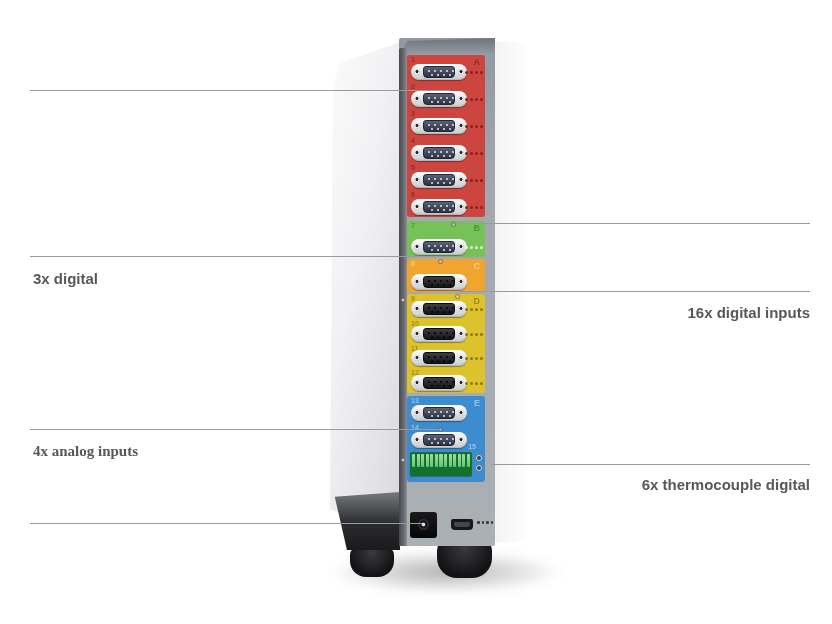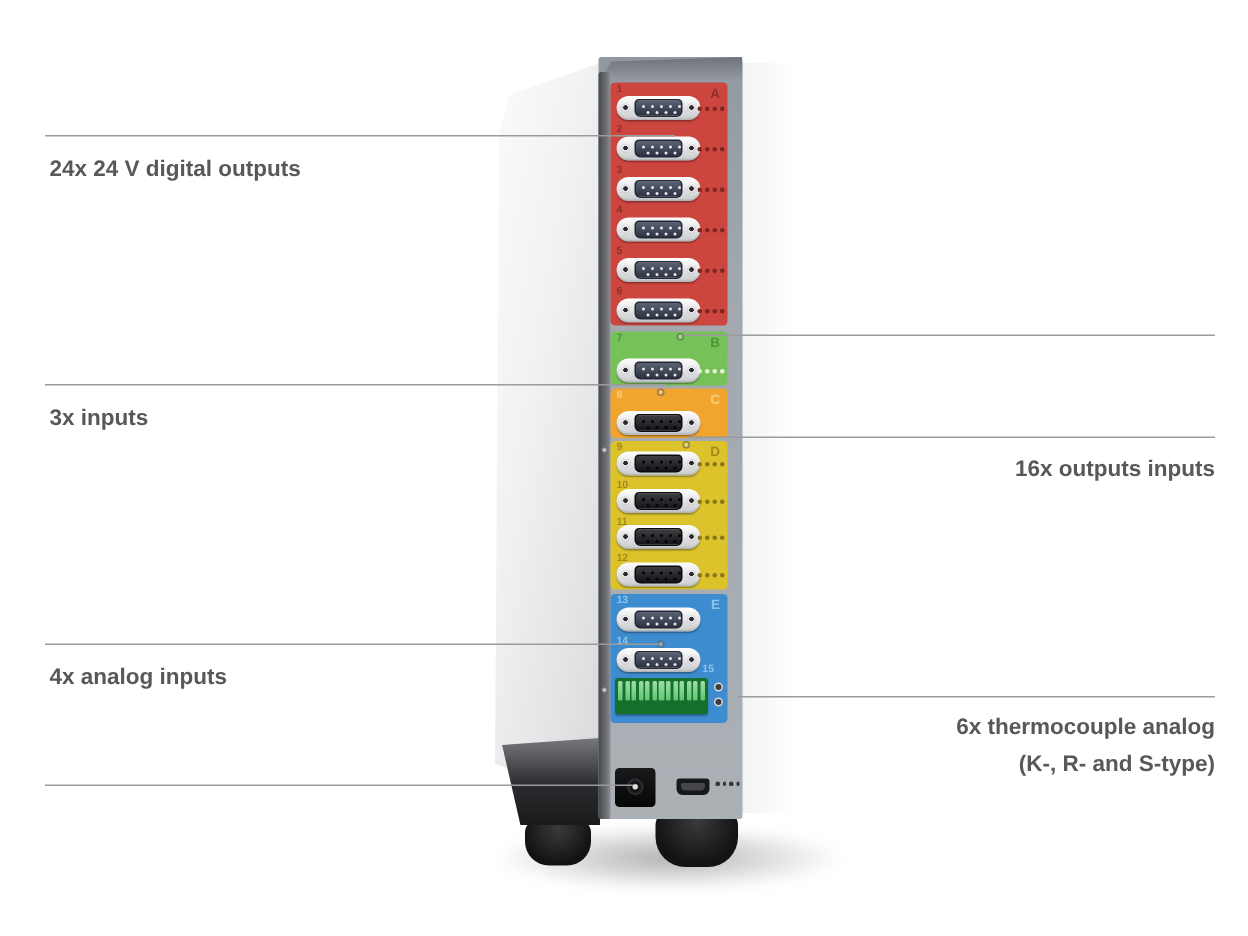--- a/index.html
+++ b/index.html
@@ -8,21 +8,21 @@
 
   
   .co-line{position:absolute;height:1px;background:var(--line,#9b9b9b);z-index:9;}
   .co-label{position:absolute;color:var(--text,#58585a);font-weight:700;font-size:15px;
             line-height:25px;z-index:9;white-space:nowrap;}
   .co-label.right{text-align:right;}
   .xbold{font-weight:900;letter-spacing:.2px;}
 
   #line-l1{left:30px;top:90px;width:420px;}   #lab-l1{left:33px;top:100px;}
   #line-l2{left:30px;top:256px;width:414px;}  #lab-l2{left:33px;top:266px;}
-  #line-l3{left:30px;top:429px;width:412px;}  #lab-l3{left:33px;top:439px;}
+  #line-l3{left:30px;top:429px;width:412px;}  #lab-l3{left:33px;top:439px;font-family:Liberation Serif, serif;}
   #line-l4{left:30px;top:523px;width:392px;}  #lab-l4{left:33px;top:533px;}
 
   #line-r1{left:456px;top:223px;width:354px;} #lab-r1{right:22px;top:231px;}
   #line-r2{left:459px;top:291px;width:351px;} #lab-r2{right:22px;top:300px;}
   #line-r3{left:492px;top:464px;width:318px;} #lab-r3{right:22px;top:472px;}
 
   
   .bg-shade{position:absolute;left:490px;top:42px;width:40px;height:500px;z-index:1;
             background:linear-gradient(90deg,#f1f1f2,rgba(255,255,255,0));}
 
@@ -518,31 +518,27 @@
   </div>
 
   <div class="co-line" id="line-l1"></div>
   <div class="co-line" id="line-l2"></div>
   <div class="co-line" id="line-l3"></div>
   <div class="co-line" id="line-l4"></div>
   <div class="co-line" id="line-r1"></div>
   <div class="co-line" id="line-r2"></div>
   <div class="co-line" id="line-r3"></div>
 
-  <div class="co-label" id="lab-l1">
-    <div>24x 24 V digital outputs</div>
-  </div>
   <div class="co-label" id="lab-l2">
-    <div>3x inputs</div>
+    <div>3x digital</div>
   </div>
   <div class="co-label" id="lab-l3">
     <div>4x analog inputs</div>
   </div>
 
   <div class="co-label right" id="lab-r2">
-    <div>16x outputs inputs</div>
+    <div>16x digital inputs</div>
   </div>
   <div class="co-label right" id="lab-r3">
-    <div>6x thermocouple analog</div>
-    <div>(K-, R- and S-type)</div>
+    <div>6x thermocouple digital</div>
   </div>
 
 </div>
 
 </body></html>

